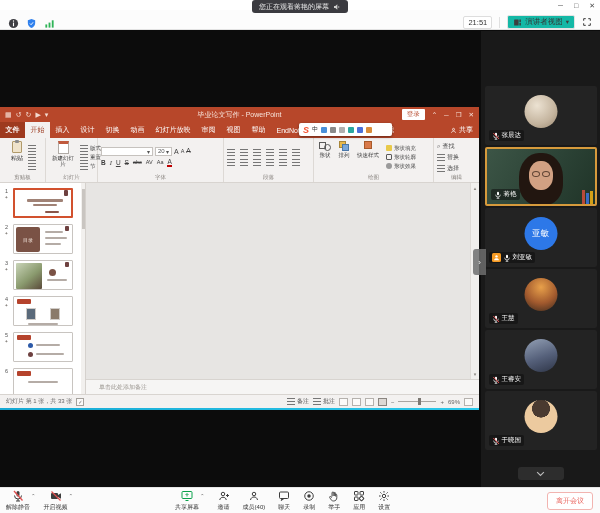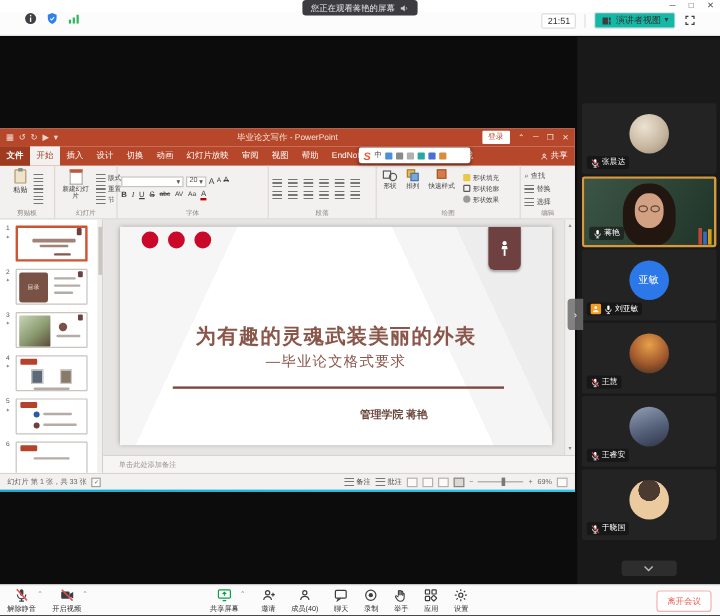--- a/index.html
+++ b/index.html
@@ -6,21 +6,21 @@
   body{background:#555;font-family:"Liberation Sans","DejaVu Sans",sans-serif}
   .app{position:relative;width:600px;height:513px;background:#0c0c0c;overflow:hidden;margin:0 auto}
 
   
   .winstrip{position:absolute;top:0;left:0;right:0;height:10px;background:#ffffff;z-index:40}
   .toast{position:absolute;top:0;left:50%;transform:translateX(-50%);height:13px;background:#3b3b40;border-radius:3px;color:#e9e9e9;font-size:7px;display:flex;align-items:center;gap:4px;padding:0 7px;z-index:50;white-space:nowrap}
   .winctrls{position:absolute;top:0;right:5px;height:10px;display:flex;gap:11px;align-items:center;font-size:7px;color:#4d4d4d}
   .winctrls span{cursor:default;line-height:1}
 
   
-  .meetbar{position:absolute;top:10px;left:0;right:0;height:20px;background:#fcfcfc;border-bottom:1px solid #e2e2e2;display:flex;align-items:flex-start;padding:0 20px;z-index:30}
+  .meetbar{position:absolute;top:10px;left:0;right:0;height:20px;background:#fcfcfc;border-bottom:1px solid #e2e2e2;display:flex;align-items:flex-end;padding:0 8px;z-index:30}
   .meetbar .lefticons{display:flex;align-items:center;gap:7px}
   .meetbar .right{margin-left:auto;display:flex;align-items:center;gap:7px}
   .timebox{font-size:7.5px;color:#333;border:1px solid #ddd;border-radius:2px;padding:1px 4px;background:#fff}
   .viewbtn{display:flex;align-items:center;gap:3px;font-size:7.5px;color:#333;border:1px solid #e3e3e3;border-radius:2px;padding:1px 5px;background:#14b8a6}
   .vdiv{width:1px;height:11px;background:#e0e0e0}
 
   
   .content{position:absolute;top:31px;left:0;right:0;bottom:26px;background:#0c0c0c}
 
   
@@ -465,38 +465,20 @@
               <span class="bar" style="left:14px;top:12px;width:30px;height:2px;background:#b5aca6"></span>
             </div>
           </div>
           <div class="tscroll">
               <i></i>
             </div>
         </div>
 
         <div class="editcol">
           <div class="canvas">
-            <div class="slide">
-              <div class="dots">
-                <span class="dot"></span>
-                  <span class="dot"></span>
-                  <span class="dot"></span>
-              </div>
-              <div class="sbadge">
-                <svg width="13" height="17" viewBox="0 0 24 30">
-                  <circle cx="12" cy="6" r="3.2" fill="#fff"></circle>
-                  <path d="M8.5 10.5h7l1.2 5h-9.4z" fill="#fff"></path>
-                  <rect x="10.6" y="15.5" width="2.8" height="10" fill="#fff"></rect>
-                </svg>
-              </div>
-              <div class="stitle">为有趣的灵魂武装美丽的外表</div>
-              <div class="ssub">—毕业论文格式要求</div>
-              <div class="sline"></div>
-              <div class="sauthor">管理学院  蒋艳</div>
-            </div>
             <div class="vscroll">
               <span>▴</span>
               <span>▾</span>
             </div>
           </div>
           <div class="notesbar">
             <span>单击此处添加备注</span>
           </div>
         </div>
       </div>

